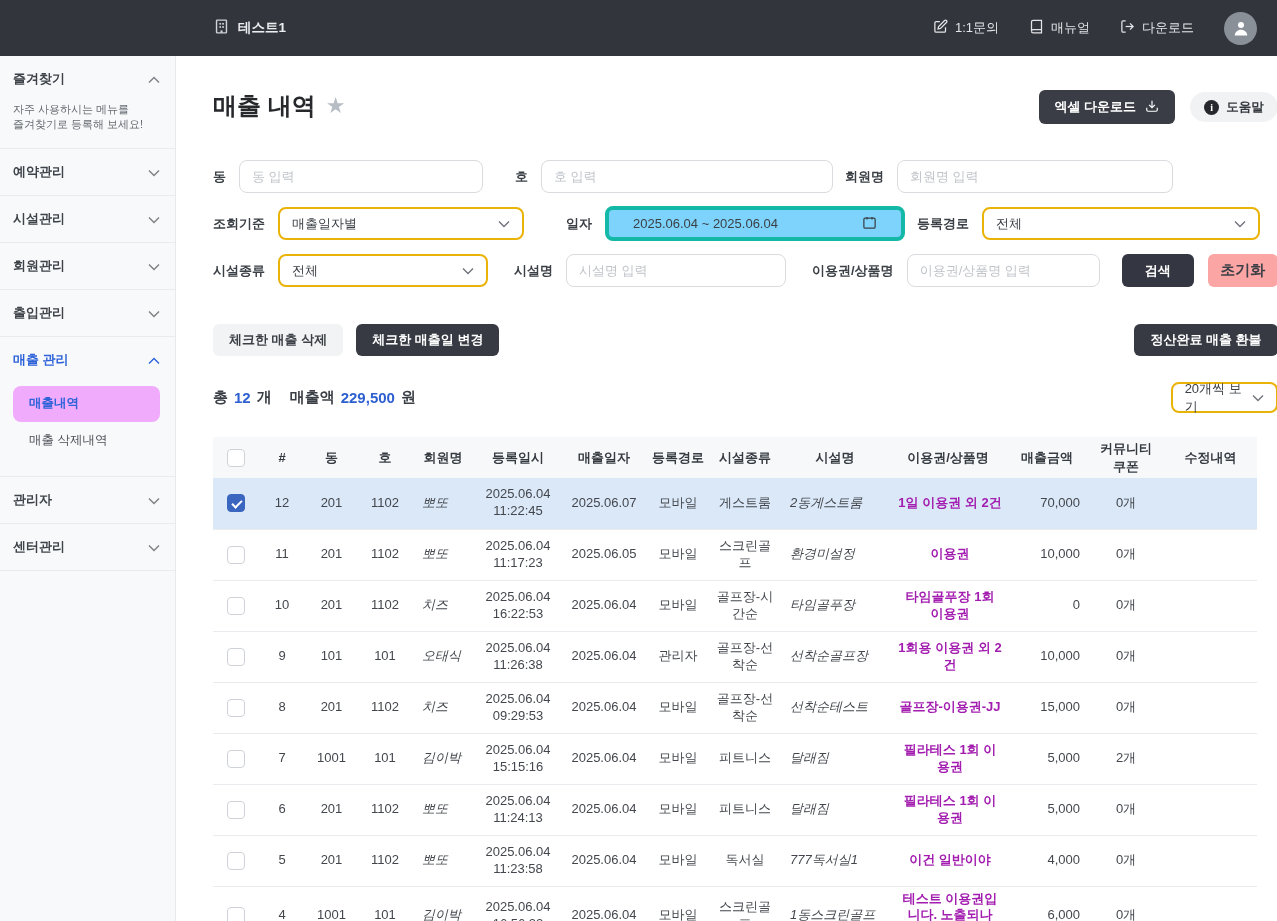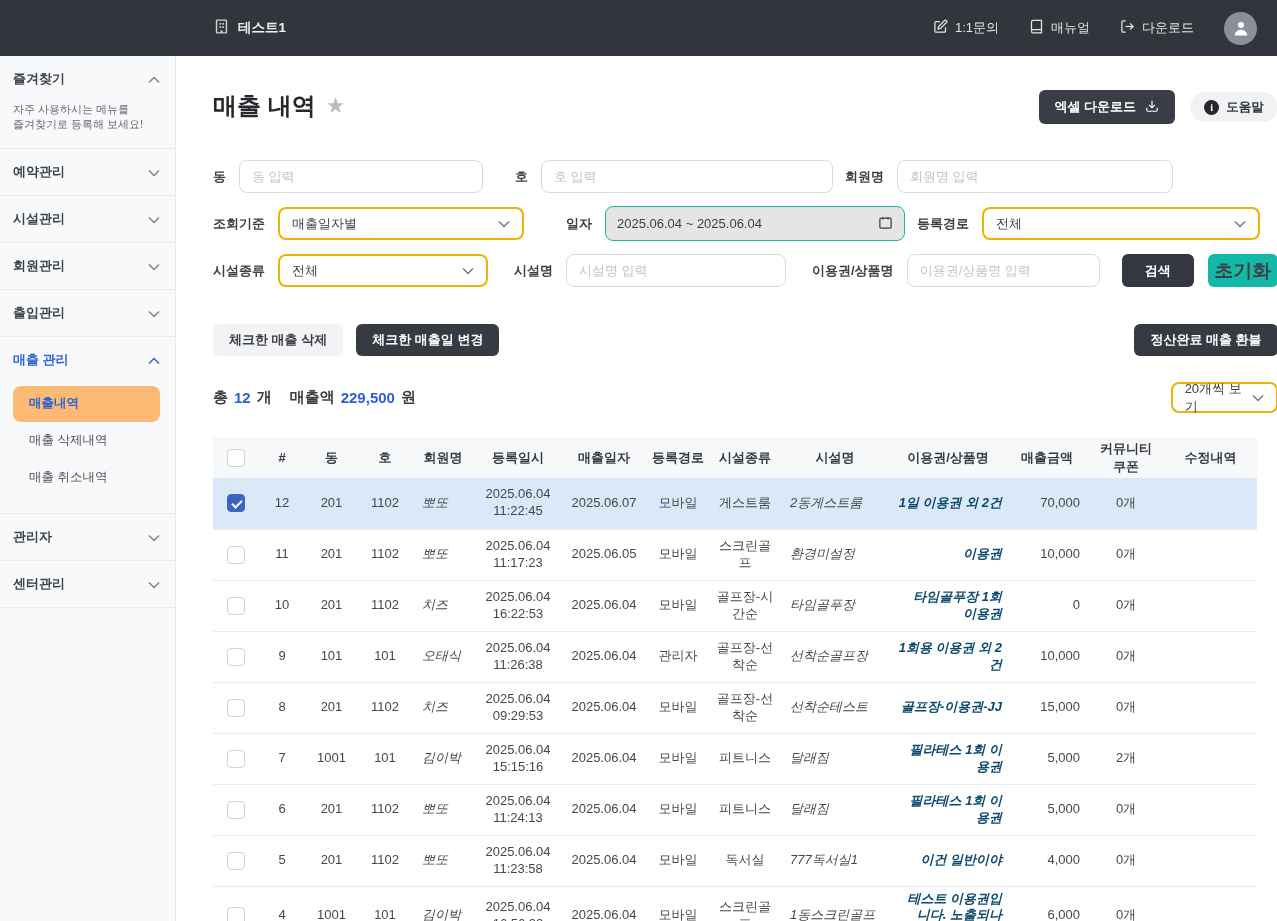--- a/index.html
+++ b/index.html
@@ -26,21 +26,21 @@
   .fav-title { font-size:13px; font-weight:bold; color:#3e434a; }
   .fav-hint { font-size:11px; line-height:1.35; color:#676c73; }
   .menu-item { height:47px; display:flex; align-items:center; justify-content:space-between;
     padding:0 15px 0 13px; border-bottom:1px solid #e9ebee; cursor:pointer; }
   .menu-item .mlabel { font-size:13px; font-weight:bold; color:#3e434a; }
   .menu-item.active-group { border-bottom:none; }
   .menu-item.active-group .mlabel { color:#2d62d9; }
   .submenu { padding:2px 15px 16px 13px; border-bottom:1px solid #e9ebee; }
   .sub-item { height:36px; display:flex; align-items:center; padding-left:16px; border-radius:8px;
     font-size:12.5px; color:#4a4f56; cursor:pointer; margin-bottom:1px; }
-  .sub-item.active { background:#fdba74; color:#2d62d9; font-weight:bold; }
+  .sub-item.active { background:#f0abfc; color:#2d62d9; font-weight:bold; }
 
   .chev { display:block; }
 
   
   .page-head { display:flex; align-items:flex-start; justify-content:space-between; margin:14px 0 0; }
   .title-wrap { display:flex; align-items:center; gap:10px; }
   .page-title { font-size:24px; font-weight:bold; color:#26282c;text-align:center; }
   .fav-star { color:#b7bdc5; font-size:22px; line-height:1; cursor:pointer; }
   .head-actions { display:flex; align-items:center; gap:15px; }
   .btn-excel { height:34px; padding:0 16px; background:#3a3d45; color:#fff; font-size:13px; font-weight:bold;
@@ -52,28 +52,28 @@
 
   
   .filters { margin-top:36px; }
   .frow { display:flex; align-items:center; margin-bottom:13px; }
   .flabel { font-size:13px; font-weight:bold; color:#3b4046; margin-right:13px; white-space:nowrap; }
   .f-input { height:33px; border:1px solid #d9dbde; border-radius:8px; padding:0 12px; font-size:13px;
     color:#3b4046; background:#fff; outline:none; font-family:inherit; }
   .f-input::placeholder { color:#bfc3c8; }
   .sel { height:33px; border:2px solid #eab308; border-radius:8px; background:#fff; display:flex;
     align-items:center; justify-content:space-between; padding:0 12px; font-size:13px; color:#3b4046; cursor:pointer; }
-  .datebox { height:35px; border:1px solid #14b8a6; border-radius:8px; background:#e5e5e5; display:flex;
-    align-items:center; justify-content:space-between; padding:0 11px; font-size:13px; color:#3b4046; cursor:pointer; }
+  .datebox { height:35px; border:4px solid #14b8a6; border-radius:8px; background:#7dd3fc; display:flex;
+    align-items:center; justify-content:space-between; padding:0 24px; font-size:13px; color:#3b4046; cursor:pointer; }
   .mr32{margin-right:32px;} .mr12{margin-right:12px;} .mr42{margin-right:42px;}
   .mr26{margin-right:26px;}
   .btn-search { width:72px; height:33px; background:#343741; color:#fff; border:none; border-radius:6px;
     font-size:13px; font-weight:bold; cursor:pointer; margin-left:22px; }
-  .btn-reset { width:70px; height:33px; background:#14b8a6; color:#3c4046; border:none; border-radius:6px;
-    font-size:19px; font-weight:bold; cursor:pointer; margin-left:14px; }
+  .btn-reset { width:70px; height:33px; background:#fca5a5; color:#3c4046; border:none; border-radius:6px;
+    font-size:15px; font-weight:bold; cursor:pointer; margin-left:14px; }
 
   
   .toolbar-row { display:flex; align-items:flex-start; margin-top:37px; }
   .btn-light { height:32px; padding:0 16px; background:#f2f3f4; color:#3c4046; border:none; border-radius:6px;
     font-size:13px; font-weight:bold; cursor:pointer; }
   .btn-dark { height:32px; padding:0 16px; background:#373a43; color:#fff; border:none; border-radius:6px;
     font-size:13px; font-weight:bold; cursor:pointer; }
   .ml13 { margin-left:13px; } .push-right { margin-left:auto; }
   .summary-row { display:flex; align-items:center; margin-top:26px; }
   .summary { font-size:15px; font-weight:bold; color:#3a3f46; display:flex; align-items:center; gap:6px; }
@@ -84,21 +84,21 @@
   
   .tbl-wrap { margin-top:24px; }
   table { border-collapse:collapse; table-layout:fixed; width:1044px; }
   thead th { background:#f7f8fa; height:41px; font-size:13px; font-weight:bold; color:#363b42;
     text-align:center; padding:0 4px; }
   tbody td { height:51px; border-bottom:1px solid #e9ebee; font-size:13px; color:#43474d;
     text-align:center; padding:4px; line-height:1.3; word-break:break-all; }
   tbody tr.selected td { background:#dbe8f8; }
   td.al, th.al { text-align:left; padding-left:10px;font-style:italic; }
   td.ar { text-align:right; padding-right:8px; }
-  td.link-cell { text-align:right; padding-left:8px; color:#0c4a6e; font-weight:bold; cursor:pointer;font-style:italic; }
+  td.link-cell { text-align:center; padding-left:8px; color:#a21caf; font-weight:bold; cursor:pointer; }
   .cb { width:18px; height:18px; border:1px solid #cfd3d8; border-radius:4px; background:#fff;
     display:inline-block; position:relative; cursor:pointer; vertical-align:middle; }
   .cb.checked { background:#3a66c0; border-color:#3a66c0; }
   .cb.checked::after { content:""; position:absolute; left:4px; top:4.5px; width:8px; height:4px;
     border-left:2px solid #fff; border-bottom:2px solid #fff; transform:rotate(-45deg); }
   .two-line span { display:block; }
 </style>
 </head>
 <body>
 
@@ -201,23 +201,20 @@
       <span><svg width="12" height="8" viewBox="0 0 12 8" fill="none">
             <path d="M1 6.5 6 1.5 11 6.5" stroke="#2d62d9" stroke-width="1.4"></path>
           </svg></span>
     </div>
     <div class="submenu">
       <div class="sub-item active">
         <span>매출내역</span>
       </div>
       <div class="sub-item">
         <span>매출 삭제내역</span>
-      </div>
-      <div class="sub-item">
-        <span>매출 취소내역</span>
       </div>
     </div>
     <div class="menu-item">
       <span class="mlabel">관리자</span>
       <span><svg width="12" height="8" viewBox="0 0 12 8" fill="none">
             <path d="M1 1.5 6 6.5 11 1.5" stroke="#7b8086" stroke-width="1.4"></path>
           </svg></span>
     </div>
     <div class="menu-item">
       <span class="mlabel">센터관리</span>

